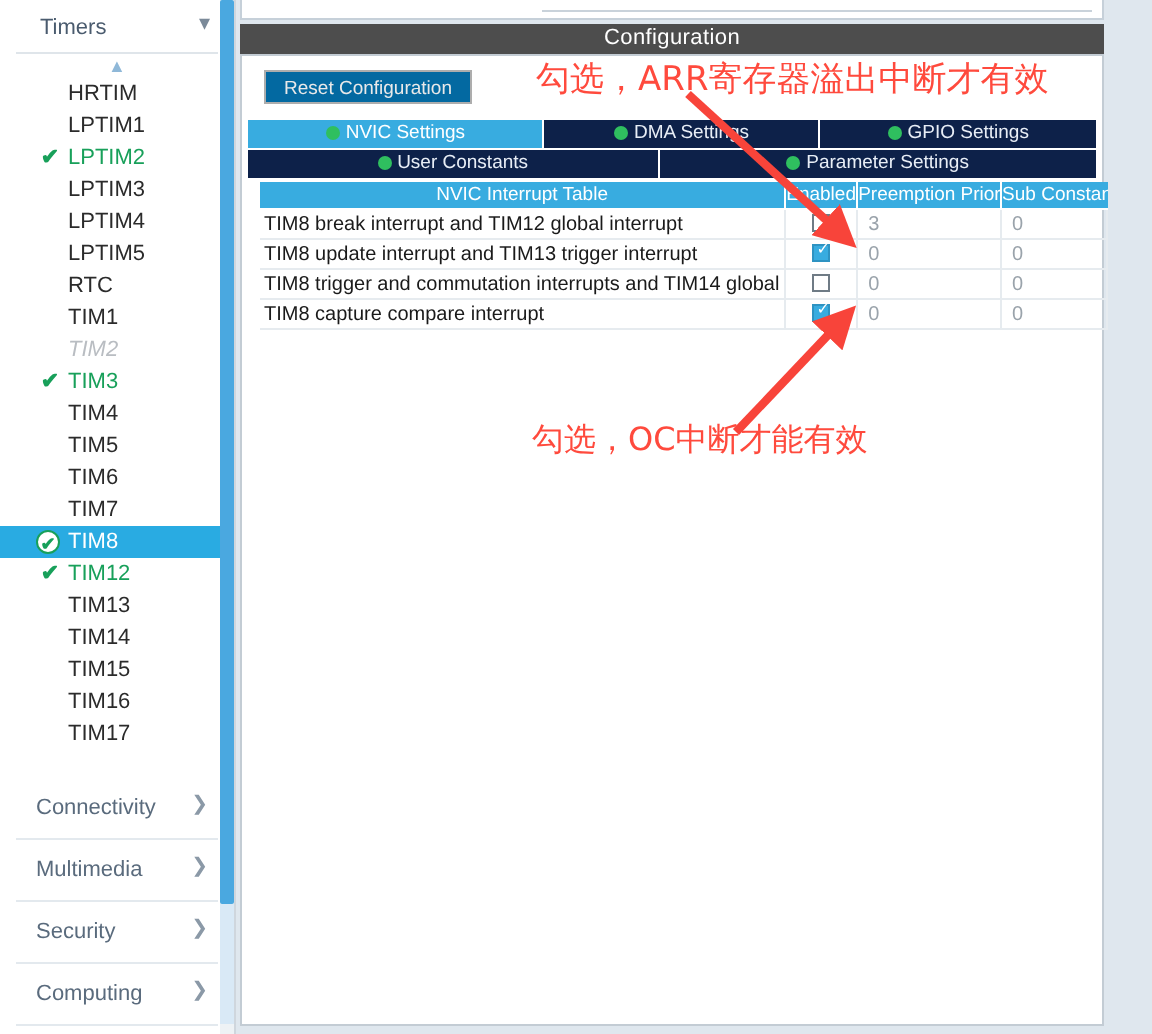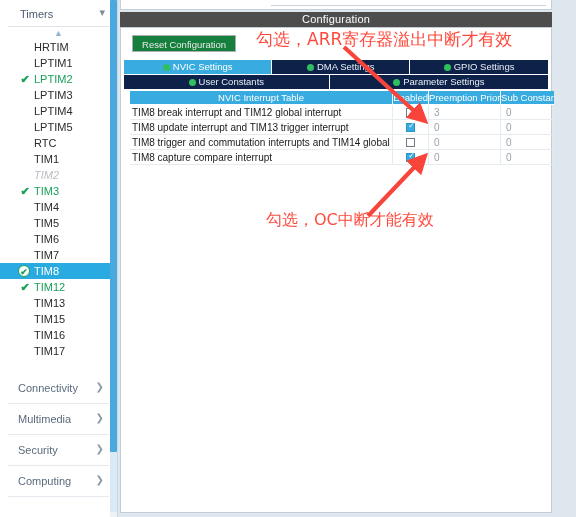--- a/index.html
+++ b/index.html
@@ -215,21 +215,21 @@
     border: 1px solid #c3ccd4;
     box-sizing: border-box;
   }
 
   #reset-btn {
     position: absolute;
     left: 11px;
     top: 7px;
     width: 104px;
     height: 17px;
-    background: #15803d;
+    background: #0369a1;
     color: #e9e9e9;
     font-size: 9.5px;
     text-align: center;
     line-height: 17px;
     border: 1px solid #adadad;
     box-sizing: border-box;
   }
 
   
   #tabs-wrap {
@@ -342,21 +342,21 @@
   }
 
   
   .anno {
     position: absolute;
     color: #ff4a3d;
     font-family: "DejaVu Sans", sans-serif;
     white-space: nowrap;
   }
   #anno1 {
-    left: 256px;
+    left: 268px;
     top: 28px;
     font-size: 17px;
   }
   #anno2 {
     left: 266px;
     top: 210px;
     font-size: 16px;
   }
   #arrows {
     position: absolute;
@@ -391,20 +391,21 @@
       <li class="peri-item"><span class="tick"></span><span>TIM1</span></li>
       <li class="peri-item dim"><span class="tick"></span><span>TIM2</span></li>
       <li class="peri-item green"><span class="tick">✔</span><span>TIM3</span></li>
       <li class="peri-item"><span class="tick"></span><span>TIM4</span></li>
       <li class="peri-item"><span class="tick"></span><span>TIM5</span></li>
       <li class="peri-item"><span class="tick"></span><span>TIM6</span></li>
       <li class="peri-item"><span class="tick"></span><span>TIM7</span></li>
       <li class="peri-item selected"><span class="tickcircle">✔</span><span>TIM8</span></li>
       <li class="peri-item green"><span class="tick">✔</span><span>TIM12</span></li>
       <li class="peri-item"><span class="tick"></span><span>TIM13</span></li>
+      <li class="peri-item"><span class="tick"></span><span>TIM14</span></li>
       <li class="peri-item"><span class="tick"></span><span>TIM15</span></li>
       <li class="peri-item"><span class="tick"></span><span>TIM16</span></li>
       <li class="peri-item"><span class="tick"></span><span>TIM17</span></li>
     </ul>
 
     <div class="cat-list">
       <div class="cat-item">
         <span class="label">Connectivity</span>
         <span class="chev">❯</span>
       </div>

